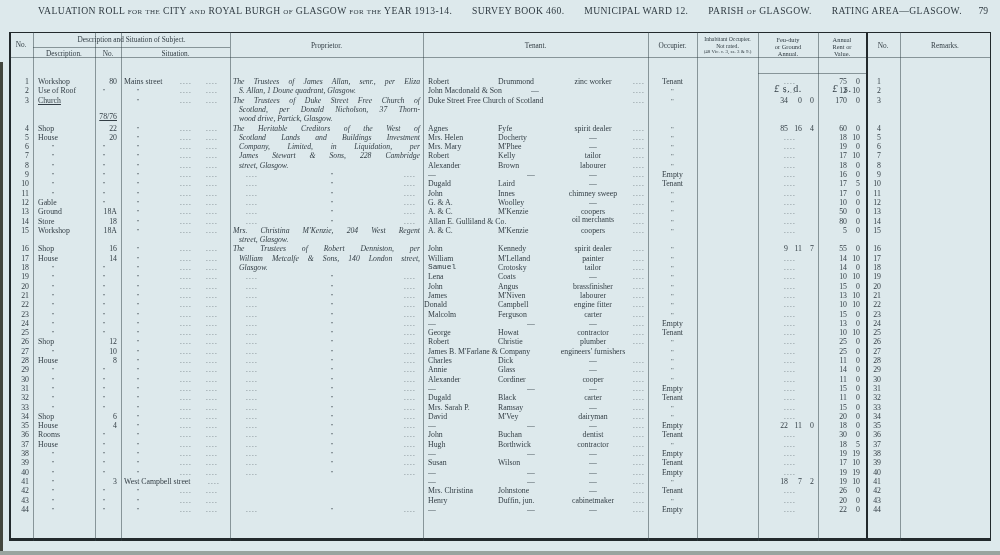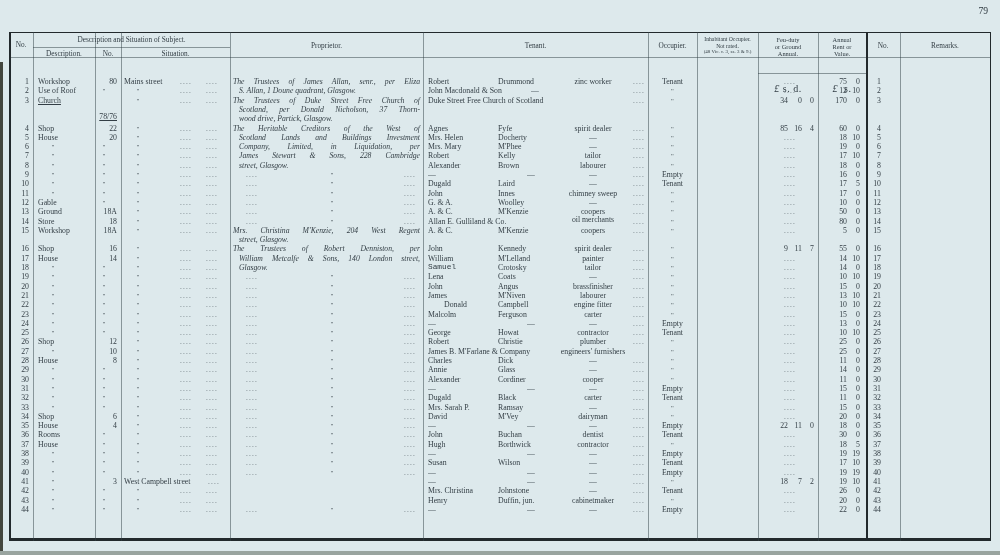--- a/index.html
+++ b/index.html
@@ -39,20 +39,27 @@
   .pline{font-size:7.7px;line-height:9.3px;height:9.3px;white-space:nowrap;color:var(--ink);}
   .pj{text-align:justify;text-align-last:justify;}
   .pi{padding-left:6px;}
   #tbody{position:absolute;left:0;top:0;width:1000px;height:555px;}
 </style>
 </head>
 <body>
 
 <div class="paper">
 
+  <div class="title-bar">
+    <span class="tseg">VALUATION ROLL for the CITY and ROYAL BURGH of GLASGOW for the YEAR 1913-14.</span>
+    <span class="tseg">SURVEY BOOK 460.</span>
+    <span class="tseg">MUNICIPAL WARD 12.</span>
+    <span class="tseg">PARISH of GLASGOW.</span>
+    <span class="tseg">RATING AREA—GLASGOW.</span>
+  </div>
   <div class="page-num">79</div>
 
   <div class="hline heavy" style="left:9px;top:31.5px;width:982px;height:1.6px"></div>
   <div class="hline" style="left:9px;top:57.2px;width:982px;height:1px"></div>
   <div class="hline" style="left:33px;top:47.3px;width:197px;height:.8px"></div>
   <div class="hline" style="left:758px;top:72.6px;width:108px;height:.9px"></div>
   <div class="hline heavy" style="left:9px;top:538.2px;width:982px;height:2.8px"></div>
 
   <div class="vline heavy" style="left:9px;width:2px"></div>
   <div class="vline" style="left:33px;width:1px"></div>
@@ -414,21 +421,21 @@
       <div class="cell ca dots" style="left: 774px; width: 32px; top: 290.9px;">....</div>
       <div class="cell ra" style="left: 814px; width: 33px; top: 290.9px;">13</div>
       <div class="cell ra" style="left: 847px; width: 13px; top: 290.9px;">10</div>
       <div class="cell ra" style="left: 864px; width: 17px; top: 290.9px;">21</div>
       <div class="cell ra" style="left: 10px; width: 19px; top: 300.2px;">22</div>
       <div class="cell ca ditto" style="left: 38px; width: 30px; top: 300.2px;">"</div>
       <div class="cell ca ditto" style="left: 92px; width: 24px; top: 300.2px;">"</div>
       <div class="cell ca ditto" style="left: 128px; width: 20px; top: 300.2px;">"</div>
       <div class="cell ca dots" style="left: 176px; width: 20px; top: 300.2px;">....</div>
       <div class="cell ca dots" style="left: 202px; width: 20px; top: 300.2px;">....</div>
-      <div class="cell " style="left: 444px; top: 300.2px;">Donald</div>
+      <div class="cell " style="left: 424px; top: 300.2px;">Donald</div>
       <div class="cell " style="left: 498px; top: 300.2px;">Campbell</div>
       <div class="cell ca" style="left: 551px; width: 84px; top: 300.2px;">engine fitter</div>
       <div class="cell ca dots" style="left: 631px; width: 16px; top: 300.2px;">....</div>
       <div class="cell ca ditto" style="left: 648px; width: 49px; top: 300.2px;">"</div>
       <div class="cell ca dots" style="left: 774px; width: 32px; top: 300.2px;">....</div>
       <div class="cell ra" style="left: 814px; width: 33px; top: 300.2px;">10</div>
       <div class="cell ra" style="left: 847px; width: 13px; top: 300.2px;">10</div>
       <div class="cell ra" style="left: 864px; width: 17px; top: 300.2px;">22</div>
       <div class="cell ra" style="left: 10px; width: 19px; top: 309.5px;">23</div>
       <div class="cell ca ditto" style="left: 38px; width: 30px; top: 309.5px;">"</div>

